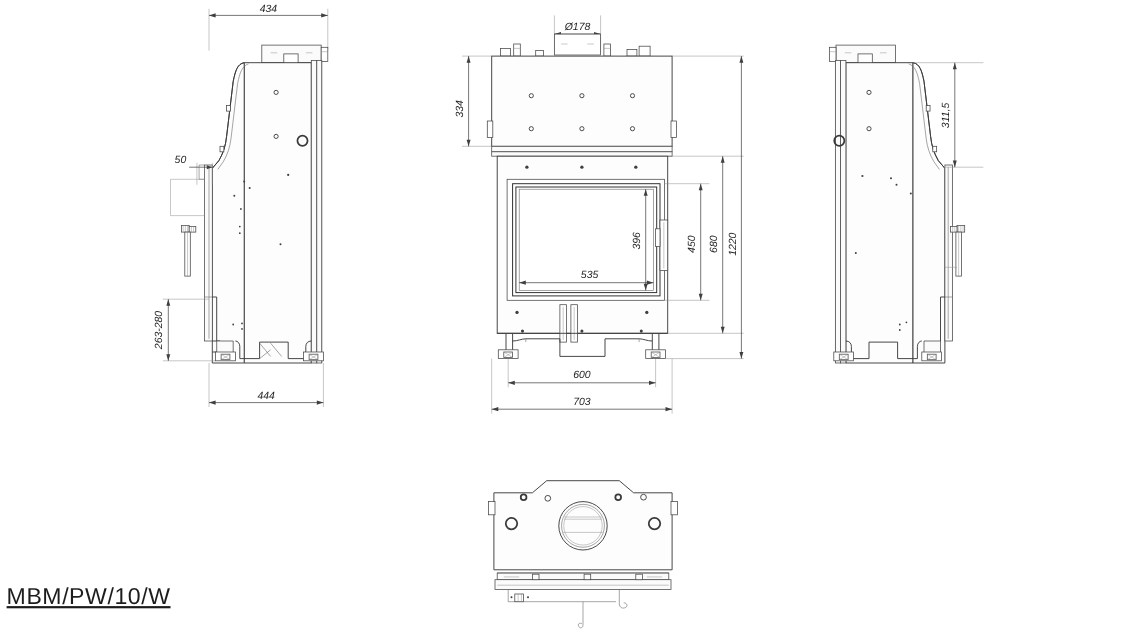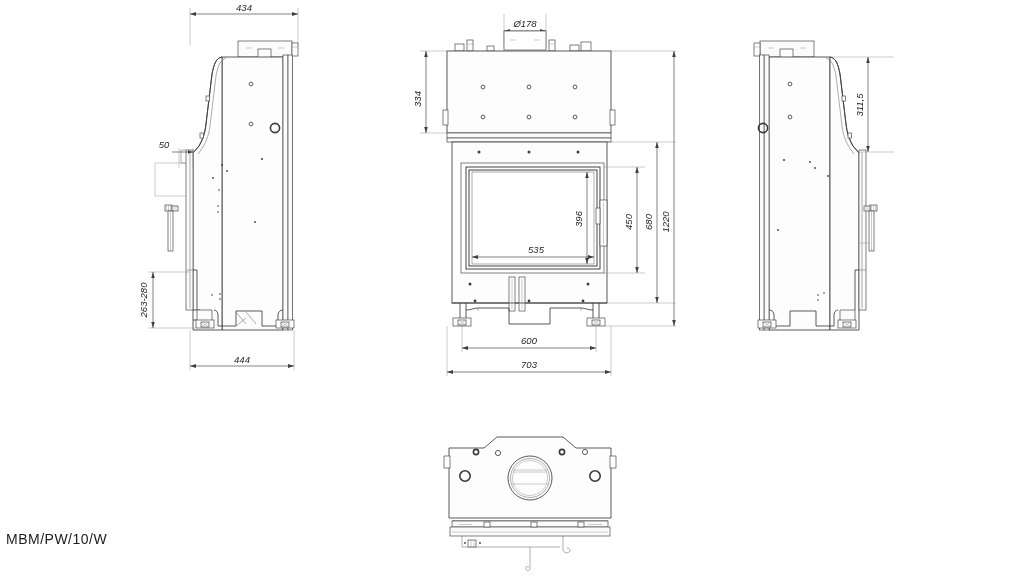--- a/index.html
+++ b/index.html
@@ -2,21 +2,21 @@
 <html><head>
 <meta charset="utf-8">
 <style>
   html,body{margin:0;padding:0;background:#ffffff;}
   body{width:1024px;height:576px;overflow:hidden;font-family:"Liberation Sans",sans-serif;}
   #stage{position:relative;width:1024px;height:452px;background:#ffffff;}
   svg#dwg{position:absolute;left:0;top:0;width:1024px;height:576px;}
   .model-label{
     position:absolute;left:6px;top:531px;
     font-family:"Liberation Sans",sans-serif;
-    font-size:14px;color:#1c1c1c;letter-spacing:.5px;white-space:nowrap;
+    font-size:21px;color:#1c1c1c;letter-spacing:.5px;white-space:nowrap;text-decoration:underline;
   }
   
   .ln{fill:none;stroke:#3b3b3b;stroke-width:.85;}
   .ln-thin{fill:none;stroke:#6a6a6a;stroke-width:.55;}
   .ln-hair{fill:none;stroke:#8e8e8e;stroke-width:.45;}
   .dim{fill:none;stroke:#2f2f2f;stroke-width:.6;}
   .ext{fill:none;stroke:#8a8a8a;stroke-width:.45;}
   .fillpanel{fill:#fdfdfd;stroke:#3b3b3b;stroke-width:.85;}
   .fillpanel2{fill:#fbfbfb;stroke:#4a4a4a;stroke-width:.7;}
   .fillwhite{fill:#ffffff;stroke:#4a4a4a;stroke-width:.7;}

